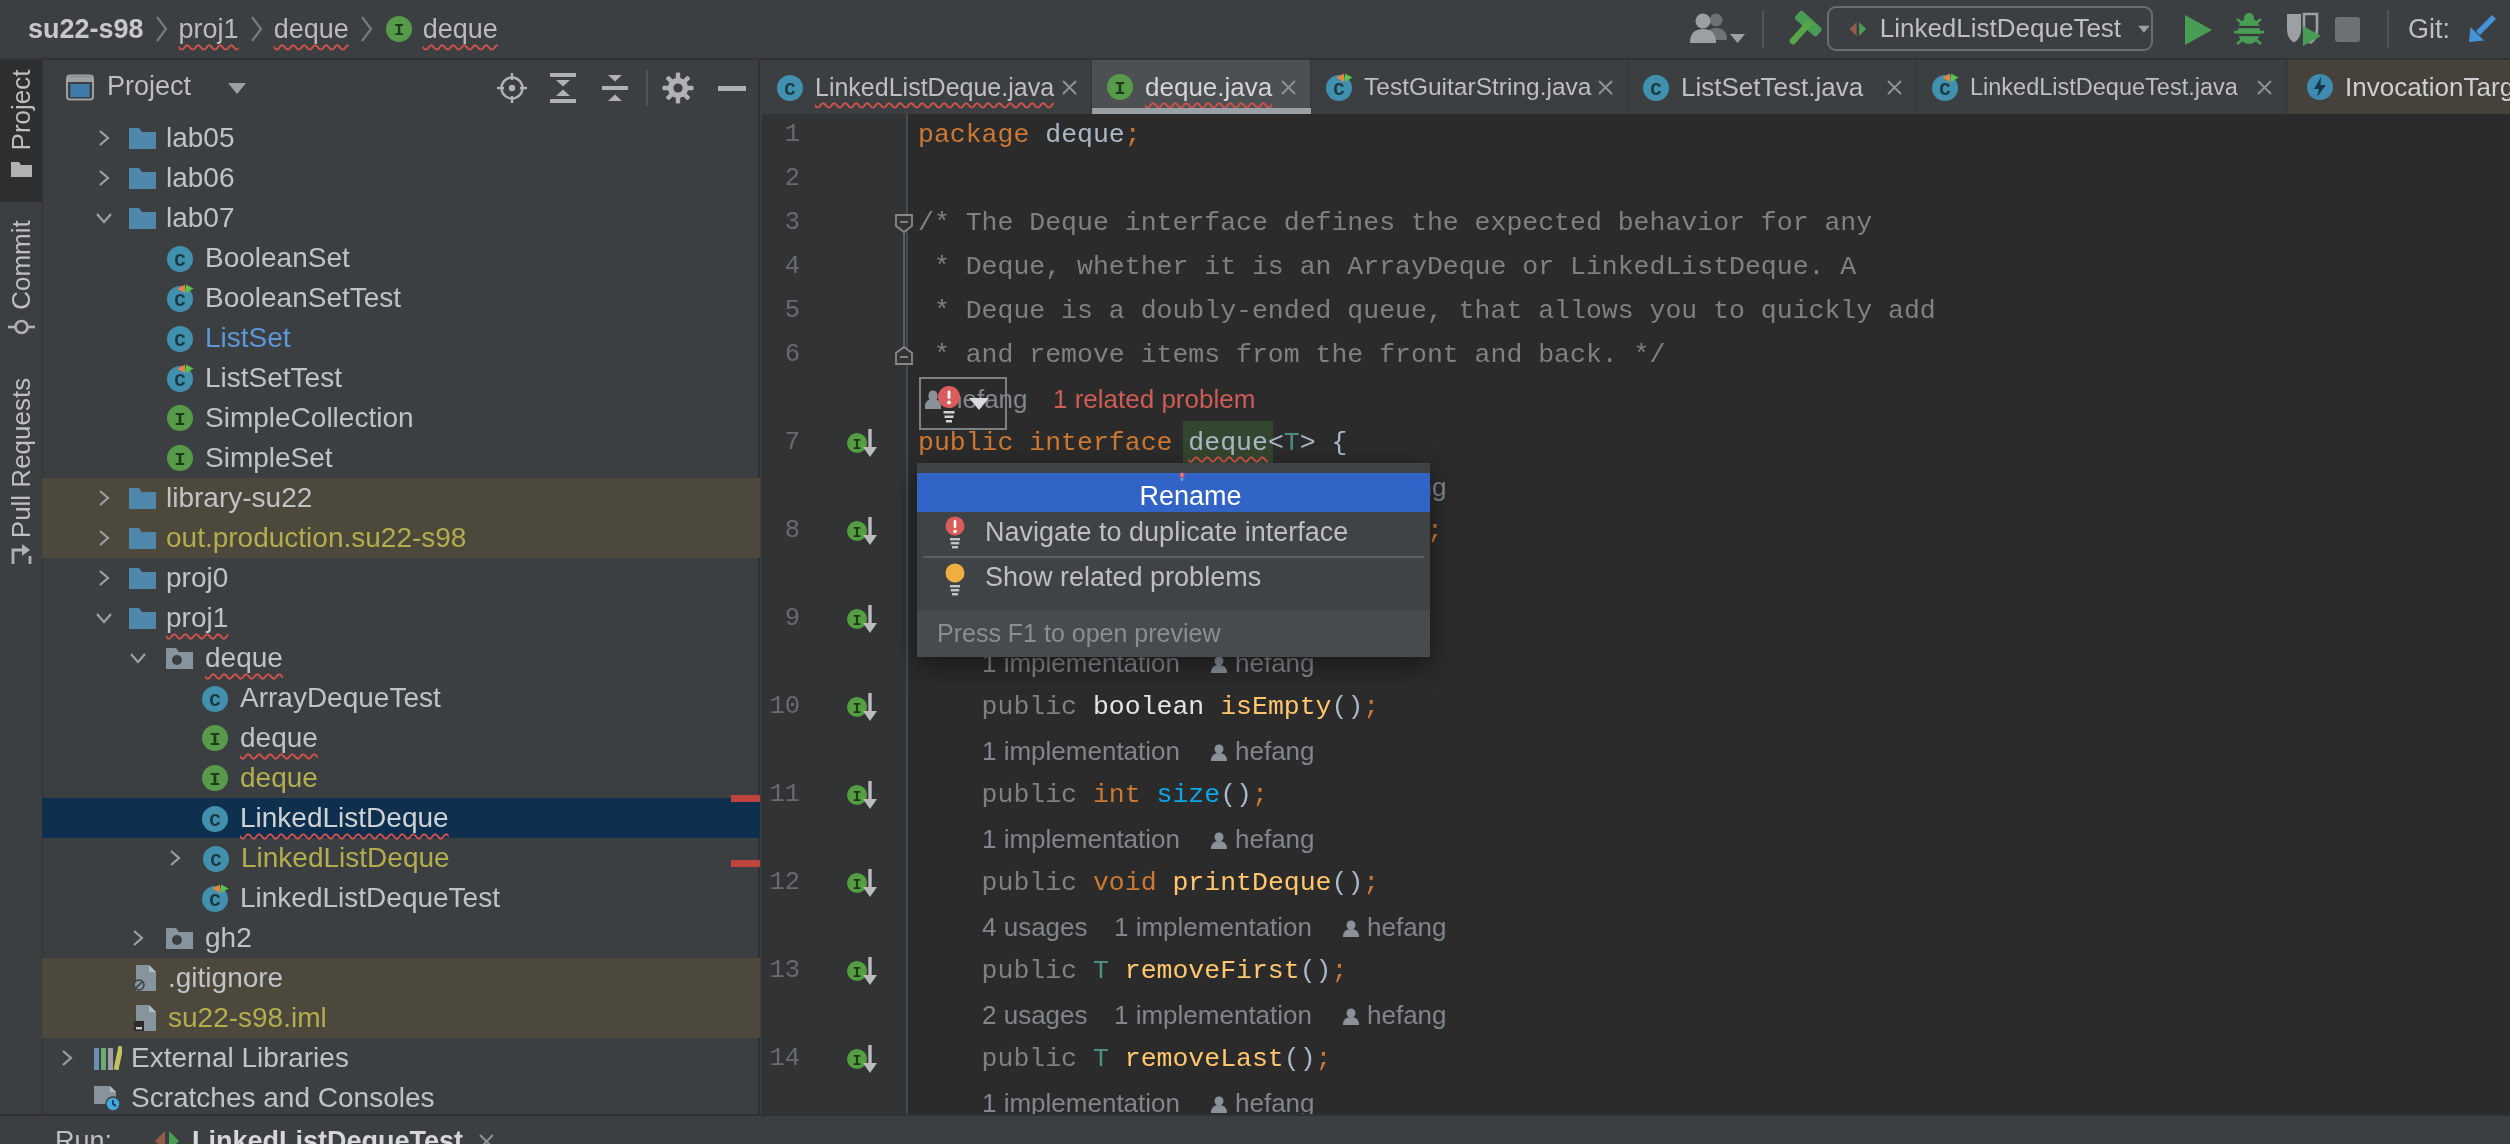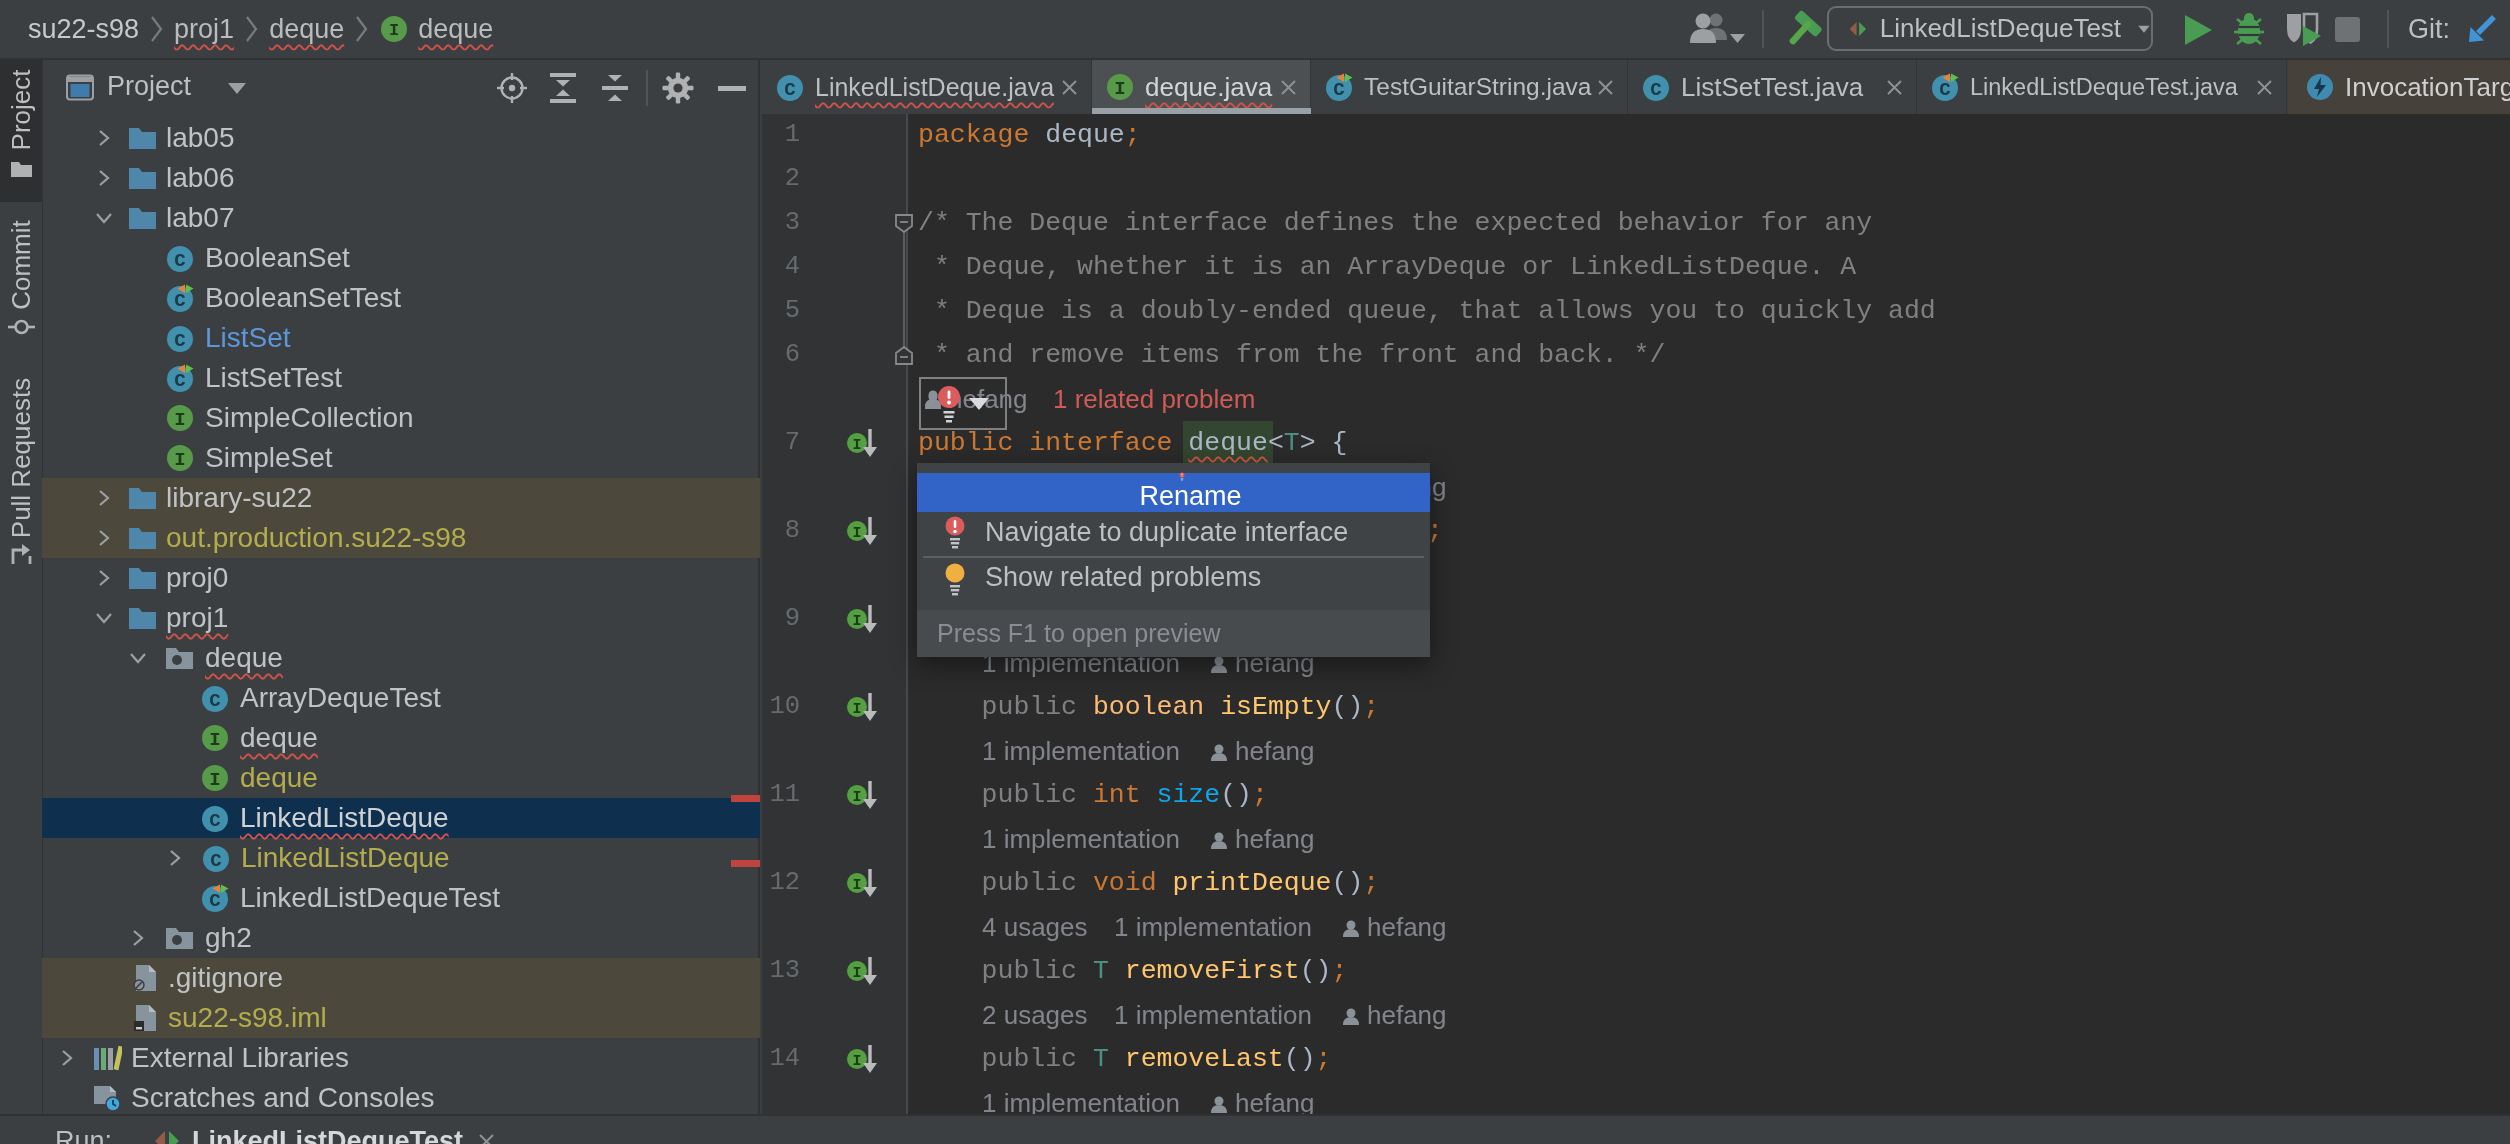--- a/index.html
+++ b/index.html
@@ -10,21 +10,21 @@
 .trow{position:absolute;left:42px;width:718px;height:40px;display:flex;align-items:center;font-size:28px;color:#c0c3c6;white-space:pre}
 .trow svg{flex:0 0 auto}
 .tab svg{flex:0 0 auto}
 .wavy{text-decoration:underline wavy #d1524a;text-decoration-thickness:1.6px;text-underline-offset:6px;text-decoration-skip-ink:none}
 .tab{position:absolute;top:60px;height:54px;display:flex;align-items:center;font-size:26px;color:#bdbfc1}
 .x{color:#8f9294;font-size:23px;margin-left:14px}
 
 </style></head><body>
 <div class="a" style="left:0;top:0;width:2510px;height:60px;background:#3c3f41;border-bottom:2px solid #303233"></div>
 <div class="a" style="left:28px;top:0;height:58px;display:flex;align-items:center;font-size:27px;color:#b9bbbd;white-space:pre">
-<span style="font-weight:normal;color:#c6c8ca">su22-s98</span>
+<span style="font-weight:bold;color:#c6c8ca">su22-s98</span>
 <svg width="35" height="30" viewBox="0 0 35 30">
       <polyline points="13,3 22,15 13,27" fill="none" stroke="#787b7d" stroke-width="2.2"></polyline>
     </svg>
 <span class="wavy">proj1</span>
 <svg width="35" height="30" viewBox="0 0 35 30">
       <polyline points="13,3 22,15 13,27" fill="none" stroke="#787b7d" stroke-width="2.2"></polyline>
     </svg>
 <span class="wavy">deque</span>
 <svg width="35" height="30" viewBox="0 0 35 30">
       <polyline points="13,3 22,15 13,27" fill="none" stroke="#787b7d" stroke-width="2.2"></polyline>
@@ -428,21 +428,21 @@
   </svg>
 <div class="a mono" style="left:918px;top:113px;height:44px"><span style="color:#cc7832">package</span><span style="color:#a9b7c6"> deque</span><span style="color:#cc7832">;</span></div>
 <div class="a mono" style="left:918px;top:201px;height:44px"><span style="color:#808080">/* The Deque interface defines the expected behavior for any</span></div>
 <div class="a mono" style="left:918px;top:245px;height:44px"><span style="color:#808080"> * Deque, whether it is an ArrayDeque or LinkedListDeque. A</span></div>
 <div class="a mono" style="left:918px;top:289px;height:44px"><span style="color:#808080"> * Deque is a doubly-ended queue, that allows you to quickly add</span></div>
 <div class="a mono" style="left:918px;top:333px;height:44px"><span style="color:#808080"> * and remove items from the front and back. */</span></div>
 <div class="a" style="left:1183px;top:421px;width:90px;height:44px;background:#33462f"></div>
 <div class="a mono" style="left:918px;top:421px;height:44px"><span style="color:#cc7832">public interface </span><span class="wavy"><span style="color:#a9b7c6">deque</span></span><span style="color:#a9b7c6">&lt;</span><span style="color:#4c8e82">T</span><span style="color:#a9b7c6">&gt; {</span></div>
 <div class="a mono" style="left:918px;top:509px;height:44px"><span style="color:#7e8083">    public</span> <span style="color:#cc7832">void</span> <span style="color:#ffc66d">addFirst</span><span style="color:#a9b7c6">(</span><span style="color:#4c8e82">T</span><span style="color:#a9b7c6"> item)</span><span style="color:#cc7832">;</span></div>
 <div class="a mono" style="left:918px;top:597px;height:44px"><span style="color:#7e8083">    public</span> <span style="color:#cc7832">void</span> <span style="color:#ffc66d">addLast</span><span style="color:#a9b7c6">(</span><span style="color:#4c8e82">T</span><span style="color:#a9b7c6"> item)</span><span style="color:#cc7832">;</span></div>
-<div class="a mono" style="left:918px;top:685px;height:44px"><span style="color:#7e8083">    public</span> <span style="color:#fdba74">boolean</span> <span style="color:#ffc66d">isEmpty</span><span style="color:#a9b7c6">()</span><span style="color:#cc7832">;</span></div>
+<div class="a mono" style="left:918px;top:685px;height:44px"><span style="color:#7e8083">    public</span> <span style="color:#e5e5e5">boolean</span> <span style="color:#ffc66d">isEmpty</span><span style="color:#a9b7c6">()</span><span style="color:#cc7832">;</span></div>
 <div class="a mono" style="left:918px;top:773px;height:44px"><span style="color:#7e8083">    public</span> <span style="color:#cc7832">int</span> <span style="color:#0ea5e9">size</span><span style="color:#a9b7c6">()</span><span style="color:#cc7832">;</span></div>
 <div class="a mono" style="left:918px;top:861px;height:44px"><span style="color:#7e8083">    public</span> <span style="color:#cc7832">void</span> <span style="color:#ffc66d">printDeque</span><span style="color:#a9b7c6">()</span><span style="color:#cc7832">;</span></div>
 <div class="a mono" style="left:918px;top:949px;height:44px"><span style="color:#7e8083">    public </span><span style="color:#4c8e82">T</span> <span style="color:#ffc66d">removeFirst</span><span style="color:#a9b7c6">()</span><span style="color:#cc7832">;</span></div>
 <div class="a mono" style="left:918px;top:1037px;height:44px"><span style="color:#7e8083">    public </span><span style="color:#4c8e82">T</span> <span style="color:#ffc66d">removeLast</span><span style="color:#a9b7c6">()</span><span style="color:#cc7832">;</span></div>
 <div class="a hint" style="left:922px;top:377px"><svg width="22" height="22" viewBox="0 0 22 22" style="vertical-align:-4px">
       <circle cx="11" cy="7" r="4.5" fill="#8a9199"></circle>
       <path d="M3,19 q0,-8 8,-8 q8,0 8,8 z" fill="#8a9199"></path>
     </svg></div>
 <div class="a hint" style="left:948px;top:377px">hefang</div>
 <div class="a hint" style="left:1053px;top:377px"><span style="color:#cf5b56">1 related problem</span></div>

